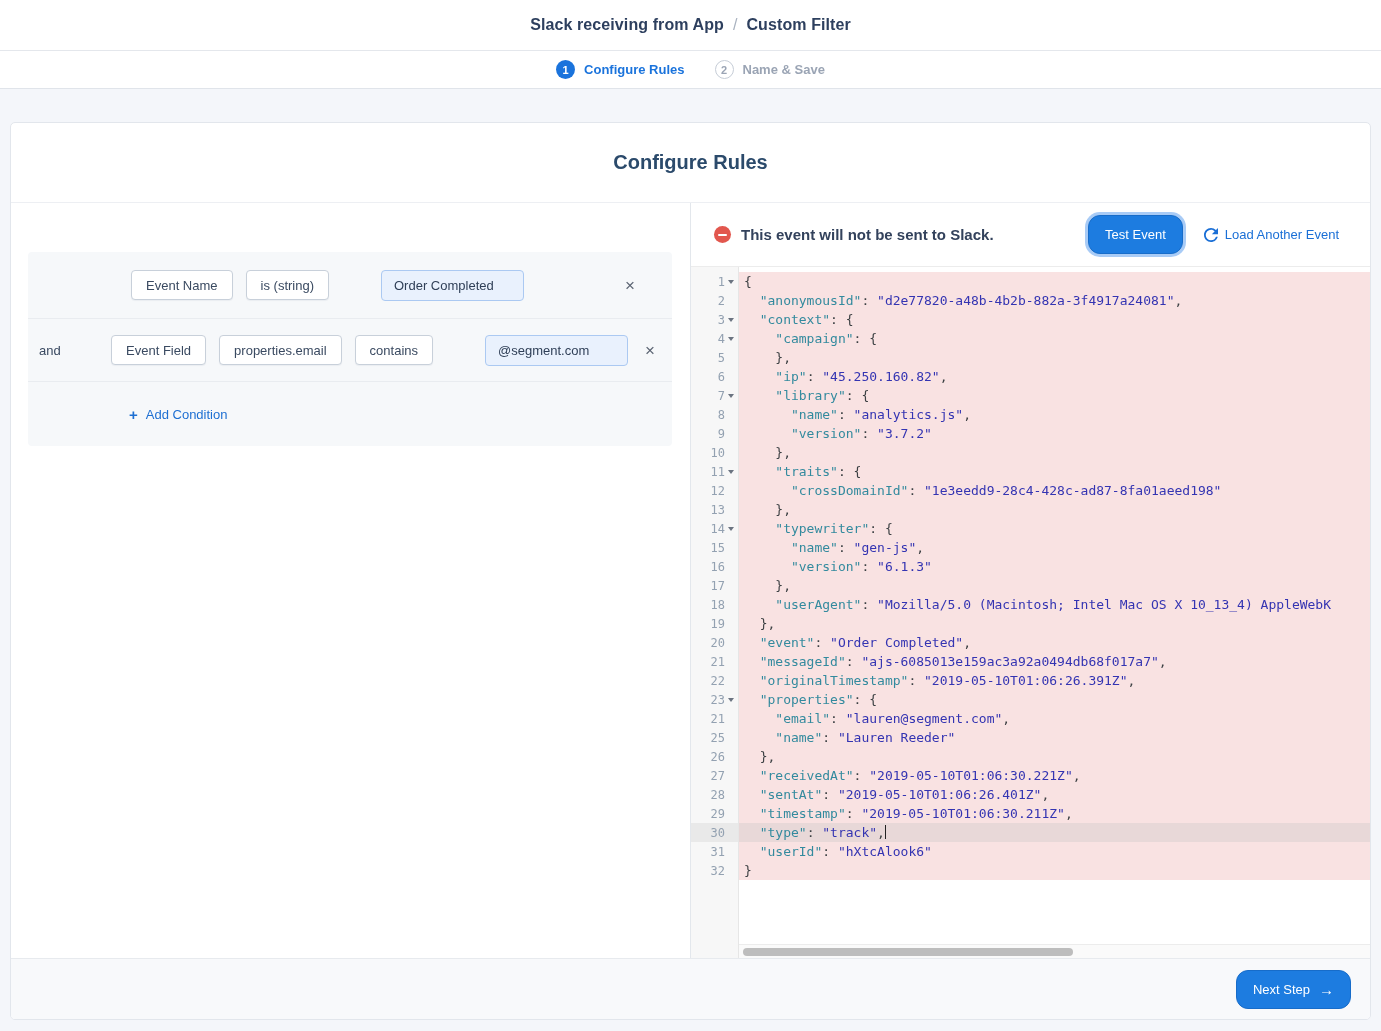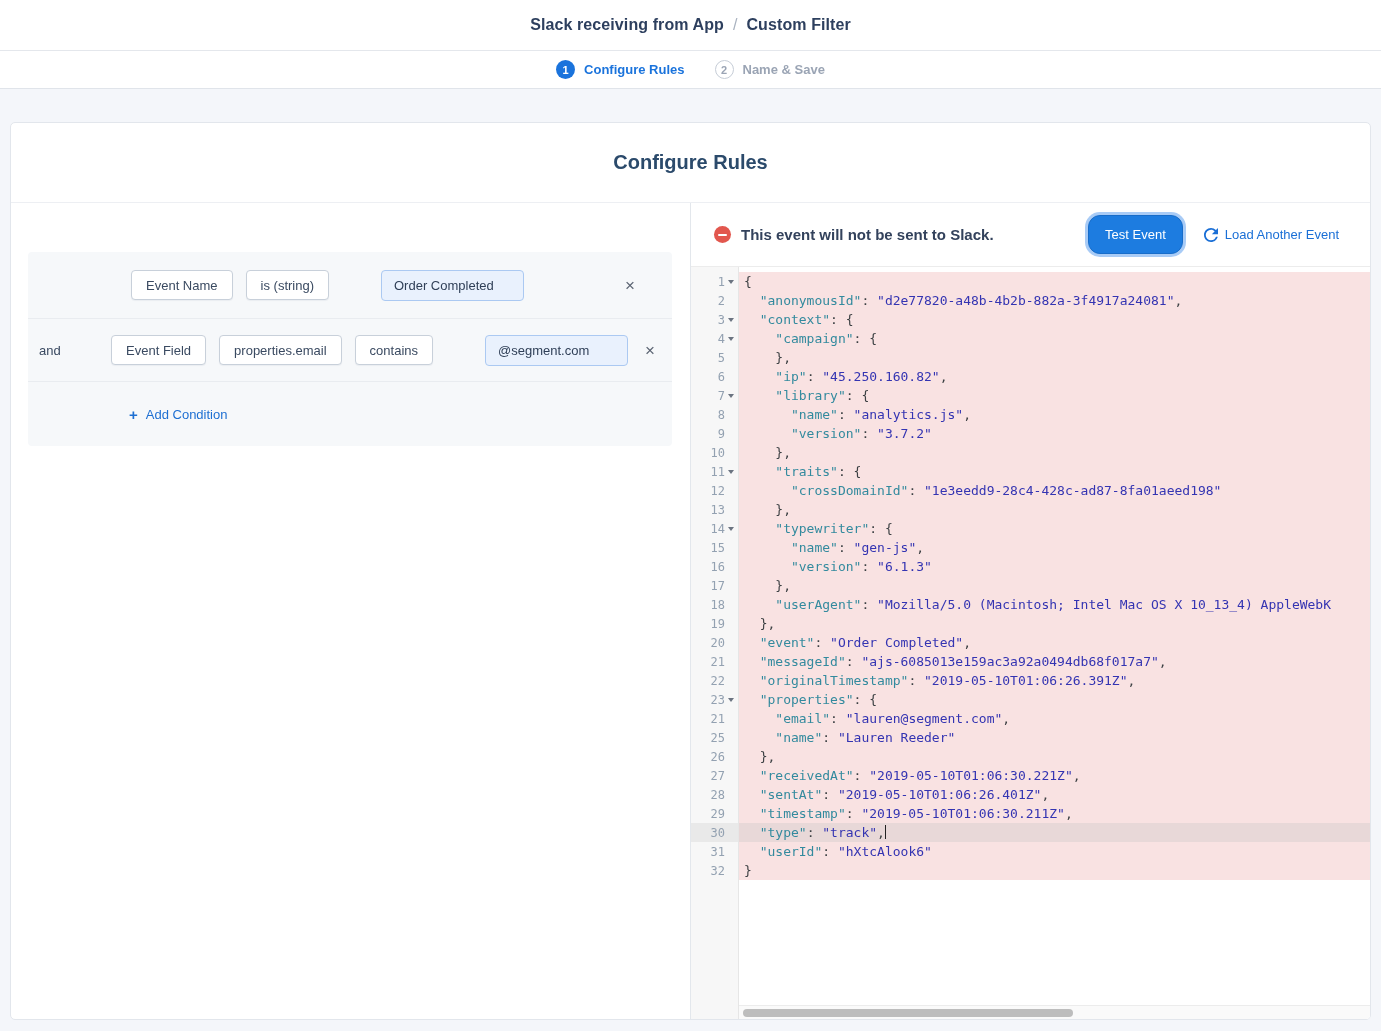--- a/index.html
+++ b/index.html
@@ -344,15 +344,21 @@
               <div class="code-line"><span class="cm-p">  </span><span class="cm-k">"userId"</span><span class="cm-p">: </span><span class="cm-v">"hXtcAlook6"</span></div>
               <div class="code-line"><span class="cm-p">}</span></div>
             </div>
           <div class="hscroll">
             <div class="hscroll-thumb"></div>
           </div>
         </div>
       </div>
     </div>
 
+    <div class="card-footer">
+      <button class="btn-primary btn-next">
+        <span>Next Step</span>
+        <span class="next-arrow">→</span>
+      </button>
+    </div>
 
   </section>
 </main>
 
 </body></html>

